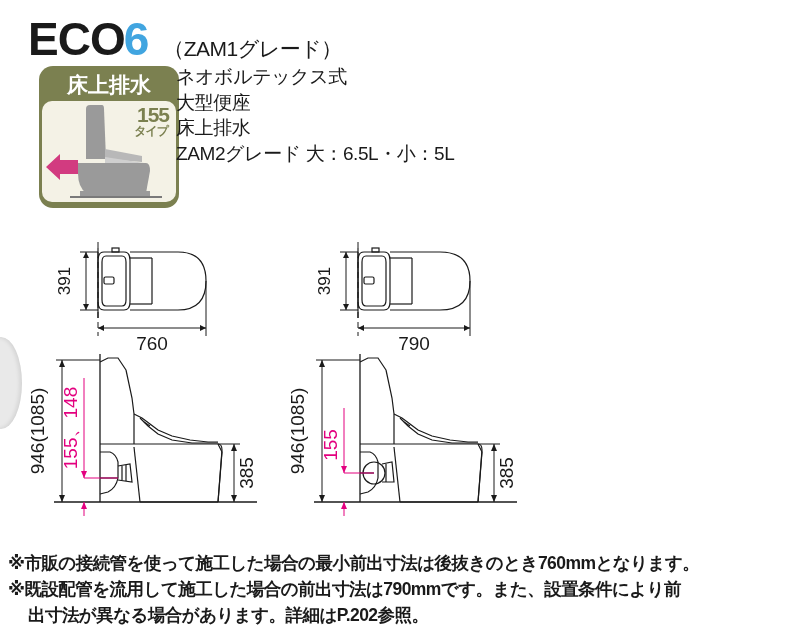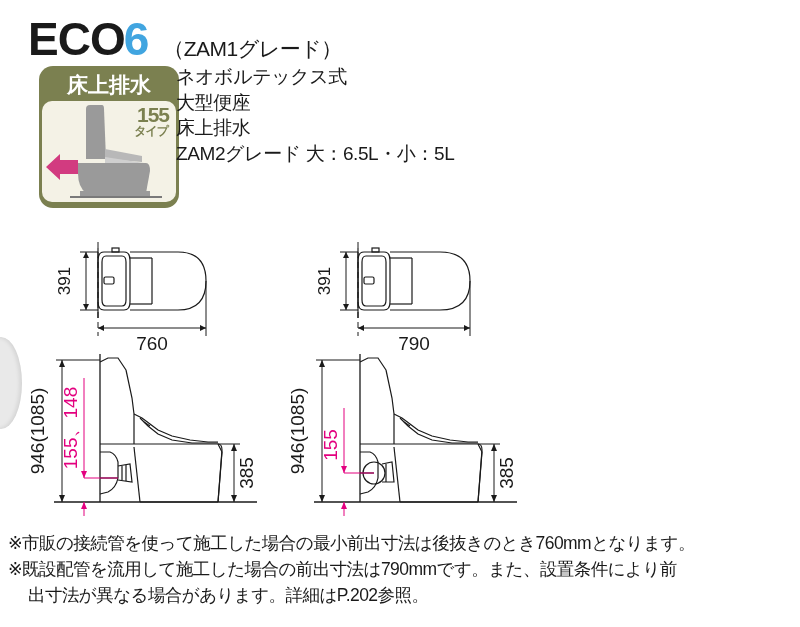--- a/index.html
+++ b/index.html
@@ -44,21 +44,21 @@
   .spec-line{font-size:19px;line-height:25.5px;letter-spacing:-.4px;white-space:nowrap;color:#1a1a1a;}
 
   
   .draw{position:absolute;}
   .dwg-left-top{left:28px;top:240px;}
   .dwg-right-top{left:288px;top:240px;}
   .dwg-left-side{left:22px;top:352px;}
   .dwg-right-side{left:282px;top:352px;}
 
   
-  .notes{position:absolute;left:8px;top:530px;width:790px;}
+  .notes{position:absolute;left:8px;top:550px;width:790px;font-weight:bold;}
   .note{font-size:17.5px;line-height:26px;letter-spacing:-.55px;color:#1a1a1a;white-space:nowrap;}
   .note.indent{padding-left:20px;}
 </style>
 </head>
 <body>
 
 <div class="page">
 
   <div class="edge-blob"></div>
 

